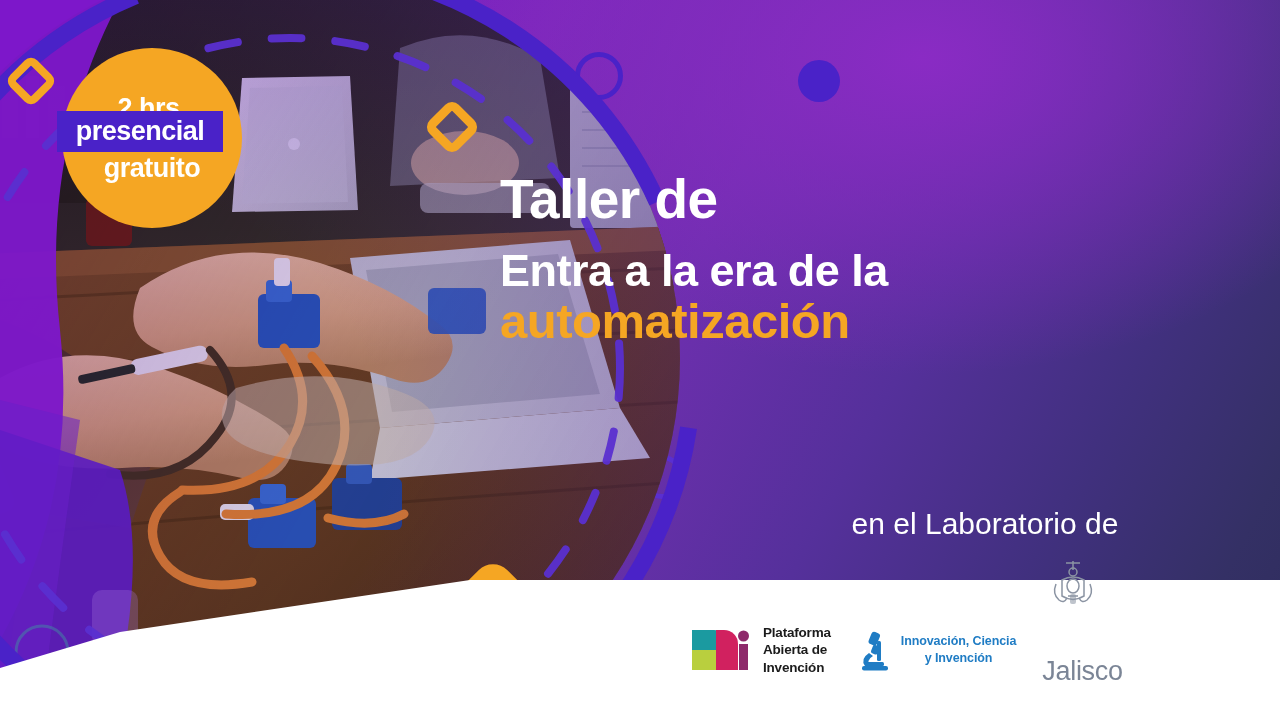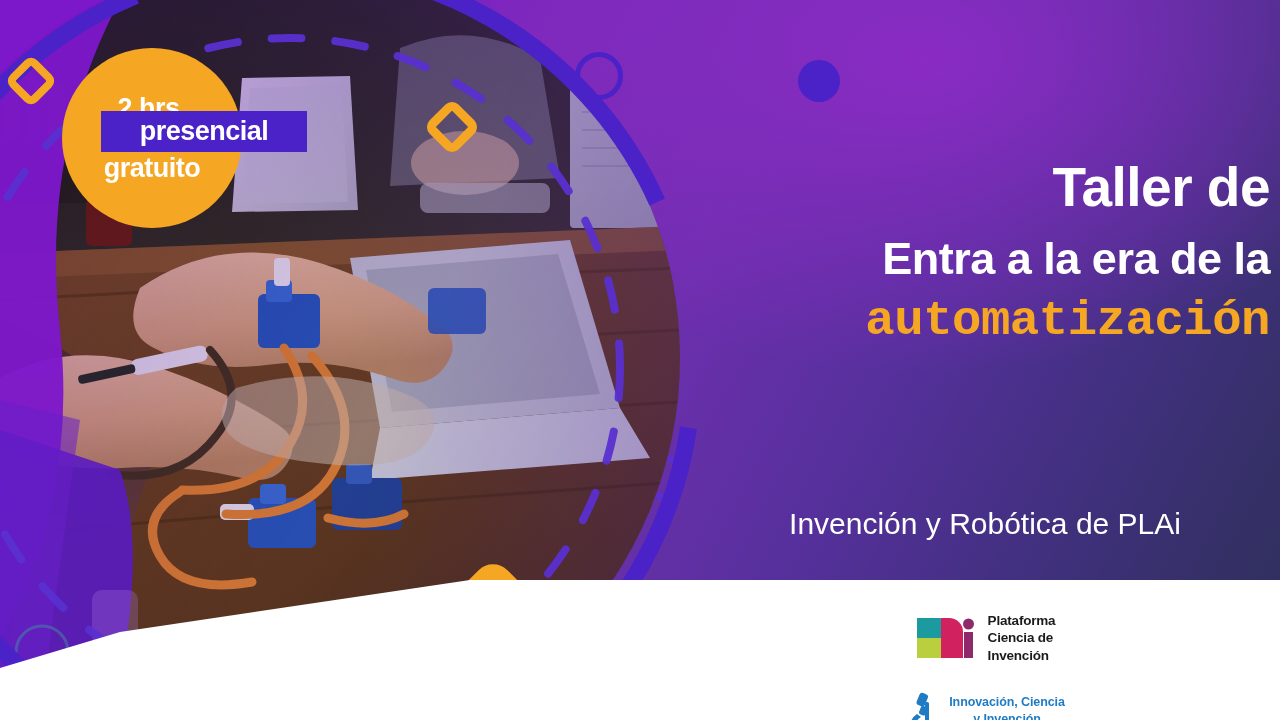--- a/index.html
+++ b/index.html
@@ -50,68 +50,68 @@
   .badge {
     position:absolute; left:62px; top:48px; width:180px; height:180px;
     border-radius:50%; background:#f5a623;
     display:flex; flex-direction:column; align-items:center; justify-content:center;
   }
   .badge-l1 {
     color:#fff; font-weight:bold; font-size:27px; letter-spacing:-.5px;
     line-height:1; margin-bottom:7px; text-align:center;
   }
   .badge-band {
-    position:absolute; left:-5px; top:63px; width:206px; height:41px;
-    background:#4a22c8; display:flex; align-items:center; justify-content:center;margin-left:44px;
+    position:absolute; left:-5px; top:63px; width:166px; height:41px;
+    background:#4a22c8; display:flex; align-items:center; justify-content:center;
   }
   .badge-l2 {
     color:#fff; font-weight:bold; font-size:27px; letter-spacing:-.5px; line-height:1;
   }
   .badge-l3 {
     color:#fff; font-weight:bold; font-size:27px; letter-spacing:-.5px;
     line-height:1; margin-top:26px; text-align:center;
   }
 
   
   .aprender { position:absolute; right:14px; top:14px; width:262px; height:126px; }
   .aprender-svg { width:100%; height:100%; display:block; }
 
   
   .diamond { position:absolute; }
 
   
-  .headline { position:absolute; left:500px; top:160px; width:770px; text-align:right; }
+  .headline { position:absolute; left:500px; top:172px; width:770px; text-align:left; }
   .t-taller {
     color:#fff; font-weight:bold; font-size:55px; line-height:1;
     letter-spacing:-.5px;
   }
   .t-robotica {
     color:#fff; font-weight:bold; font-size:127px; line-height:.98;
     letter-spacing:-3px; margin-top:-2px;
   }
   .t-entra {
     color:#fff; font-weight:bold; font-size:45px; line-height:1.05;
     letter-spacing:-.5px; margin-top:20px;
   }
   .t-auto {
     color:#f5a623; font-weight:bold; font-size:49px; line-height:1.05;
-    letter-spacing:-.5px; margin-top:14px;font-family:Liberation Mono, monospace;
+    letter-spacing:-.5px; margin-top:2px;
   }
 
   
   .subdesc {
     position:absolute; left:700px; top:505px; width:570px; text-align:center;
     color:#fff; font-size:30px; line-height:1.24; font-weight:300;
   }
 
   
   .footer-svg { position:absolute; left:0; bottom:0; width:1280px; height:140px; }
   .footer-logos {
-    position:absolute; left:690px; bottom:0; width:590px; height:108px;
-    display:flex; align-items:center; gap:26px;flex-direction:column;
+    position:absolute; left:690px; bottom:16px; width:590px; height:108px;
+    display:flex; align-items:center; gap:26px;
   }
   .logo-block { display:flex; align-items:center; }
   .plai-text {
     margin-left:9px; color:#1b1b1b; font-weight:bold; font-size:13.5px;
     line-height:1.28; letter-spacing:-.2px;
   }
   .ict-text {
     margin-left:10px; color:#1f7cc4; font-weight:bold; font-size:12.5px;
     line-height:1.35; letter-spacing:-.1px;text-align:center;
   }
@@ -314,40 +314,40 @@
     <rect x="27" y="27" width="58" height="58" rx="10" fill="none" stroke="#f5a623" stroke-width="20" transform="rotate(45 56 56)"></rect>
   </svg>
 
   <div class="headline">
     <div class="t-taller">Taller de</div>
     <div class="t-entra">Entra a la era de la</div>
     <div class="t-auto">automatización</div>
   </div>
 
   <div class="subdesc">
-    <div>Invención y Robótica de PLAi</div>
+    <div>en el Laboratorio de</div>
   </div>
 
   <svg class="footer-svg" viewBox="0 0 1280 140" preserveAspectRatio="none">
     <path d="M0 140 L1280 140 L1280 0 L470 0 L120 52 L0 88 Z" fill="#ffffff"></path>
   </svg>
 
   <div class="footer-logos">
 
     <div class="logo-block">
       <svg width="64" height="44" viewBox="0 0 64 44">
         <path d="M2 2 h22 a12 12 0 0 1 0 24 h-22 Z" fill="#1b9aa0"></path>
         <rect x="2" y="22" width="24" height="20" fill="#b9cf3e"></rect>
         <path d="M26 2 h8 a14 14 0 0 1 14 14 v26 h-22 Z" fill="#d1215f"></path>
         <rect x="49" y="16" width="9" height="26" fill="#8e2a6b"></rect>
         <circle cx="53.5" cy="8" r="5.5" fill="#8e2a6b"></circle>
       </svg>
       <div class="plai-text">
         <div>Plataforma</div>
-        <div>Ciencia de</div>
+        <div>Abierta de</div>
         <div>Invención</div>
       </div>
     </div>
 
     <div class="logo-block">
       <svg width="34" height="42" viewBox="0 0 34 42">
         <g fill="#1f7cc4">
           <rect x="13" y="3" width="9" height="13" rx="3" transform="rotate(22 17 9)"></rect>
           <rect x="15" y="16" width="7" height="9" rx="2" transform="rotate(22 18 20)"></rect>
           <path d="M12 24 q-9 6 -4 13 h5 q-4 -6 3 -10 Z"></path>

